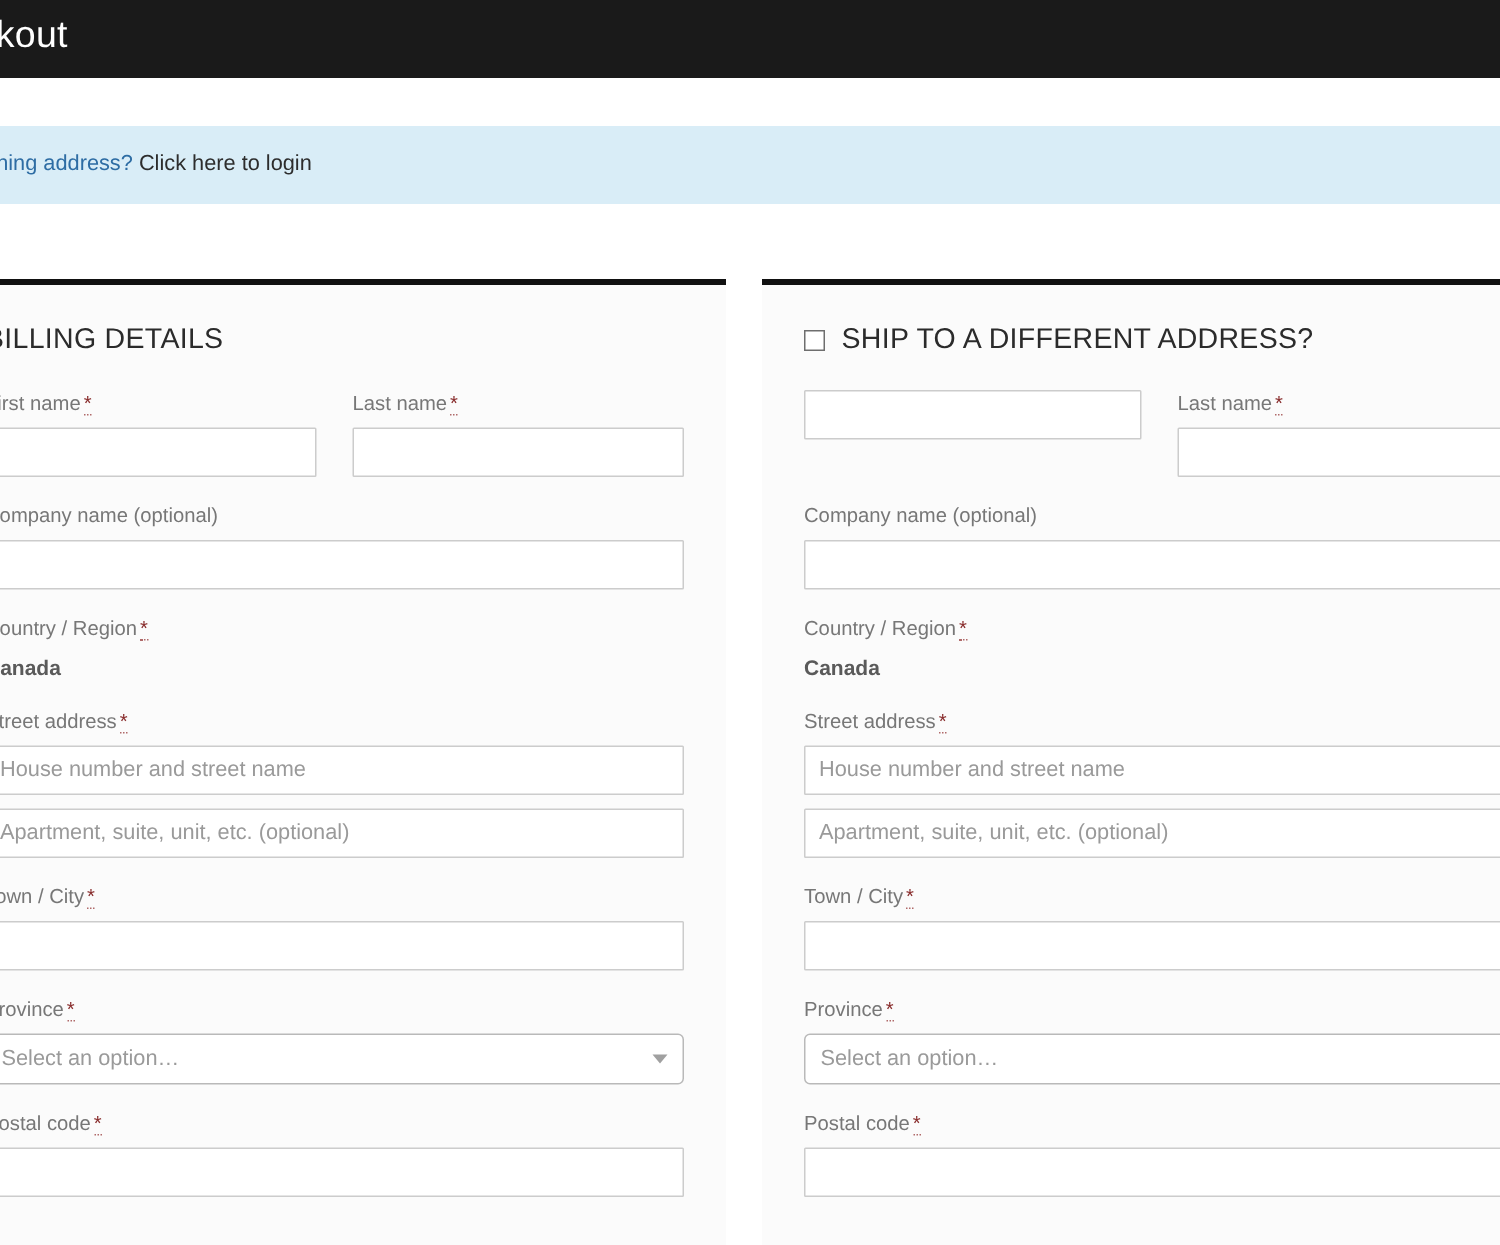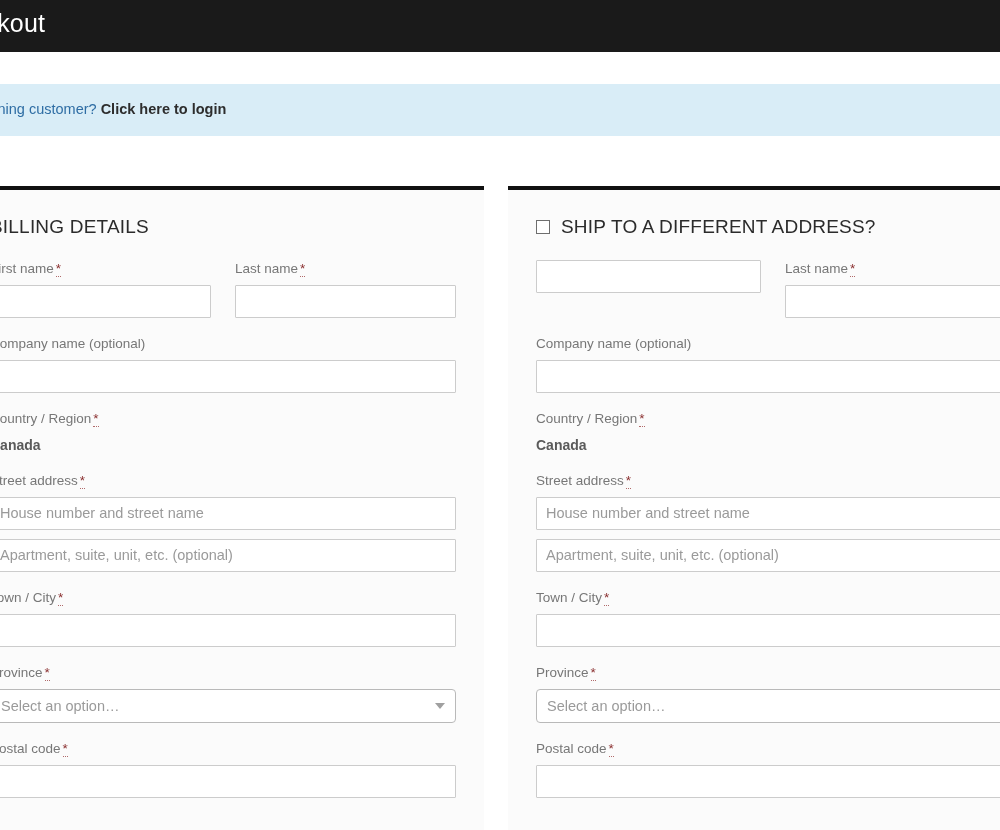--- a/index.html
+++ b/index.html
@@ -48,21 +48,21 @@
     white-space: nowrap;
     font-size: 14.5px;
     color: #3d3d3d;
   }
   .login-notice-inner .nlink {
     color: #2e6da4;
     text-decoration: none;
   }
   .login-notice-inner .nbold {
     color: #2d2d2d;
-    font-weight: 700;
+    font-weight: 400;
   }
 
   
   .notice-gap {
     position:absolute; left:0; top:136px;
     width:1000px; height:50px; background:#fff;
   }
 
   
   .col {
@@ -189,21 +189,21 @@
 
 <div class="page">
 
   <div class="site-header">
     <div class="site-title">Checkout</div>
   </div>
   <div class="header-gap"></div>
 
   <div class="login-notice">
     <div class="login-notice-inner">
-      <span class="nlink">Returning </span><span class="nlink">customer?</span>
+      <span class="nlink">Returning </span><span class="nlink">address?</span>
       <span class="nbold">Click here to login</span>
     </div>
   </div>
   <div class="notice-gap"></div>
 
   <div class="col col-billing">
     <div class="col-inner">
       <h3 class="section-title">BILLING DETAILS</h3>
 
       <div class="row2">

